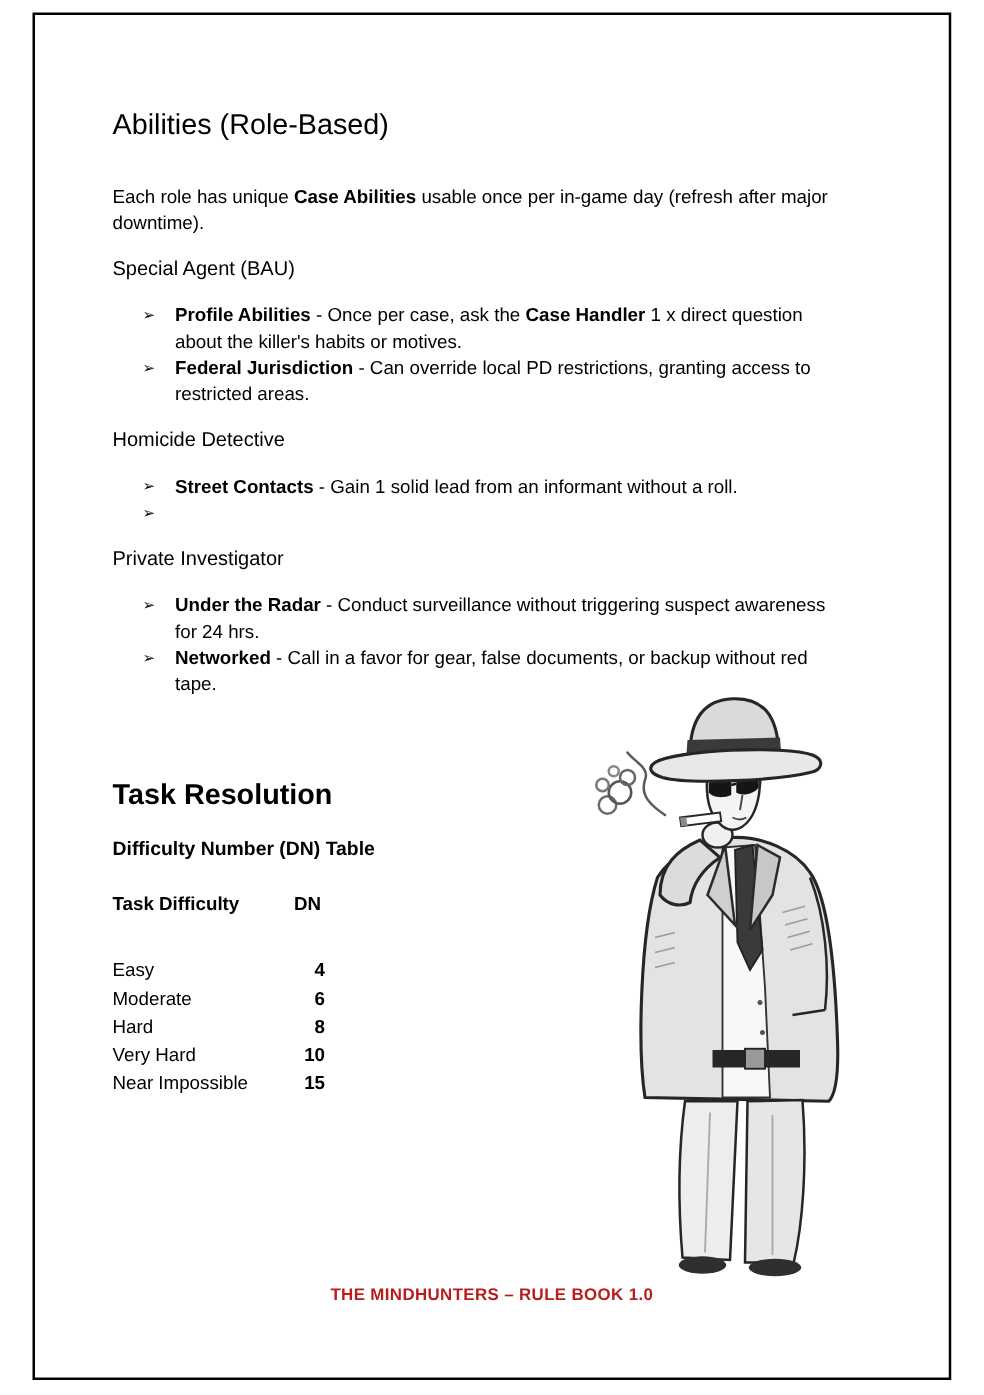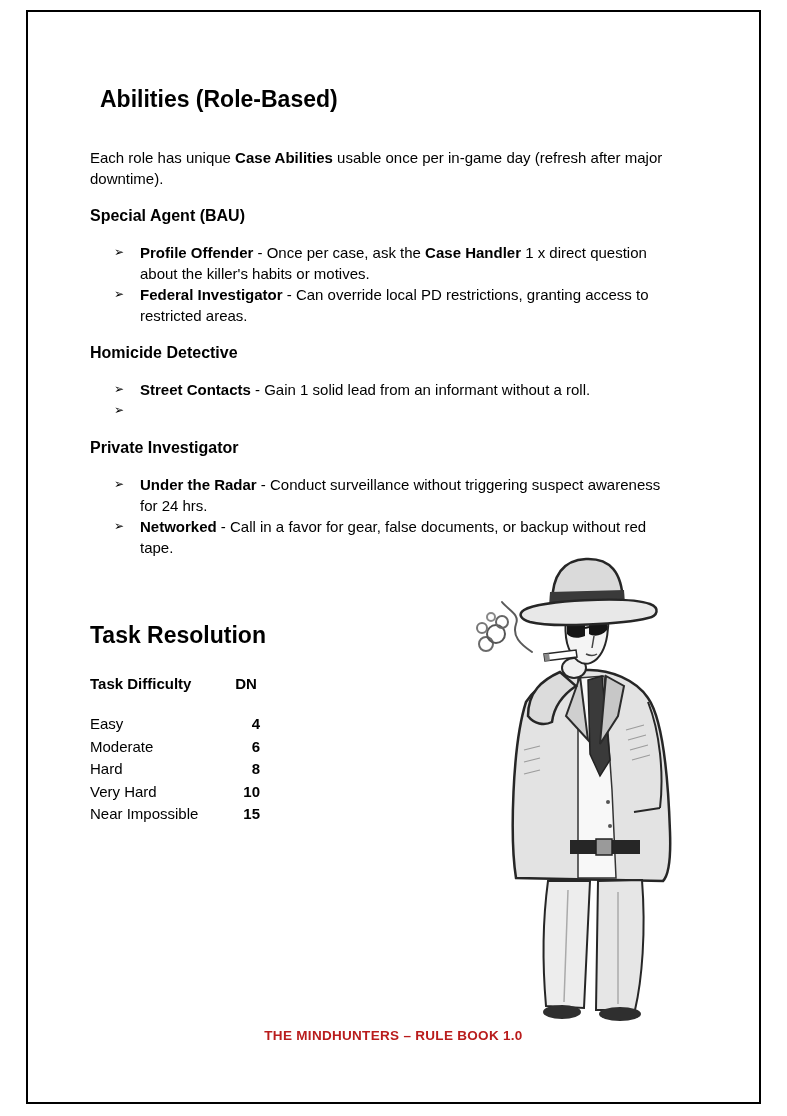--- a/index.html
+++ b/index.html
@@ -7,32 +7,32 @@
   body {
     width:787px; height:1116px; position:relative;
     font-family:"Liberation Sans", sans-serif; color:#000;
     overflow:hidden;
   }
   .page-border {
     position:absolute; left:26px; top:10px; right:26px; bottom:12px;
     border:2px solid #000; pointer-events:none;
   }
   .content { position:absolute; left:90px; top:86px; width:580px; }
-  .doc-h1 { font-size:23px; line-height:1.15; font-weight:bold;margin-left:10px; }
+  .doc-h1 { font-size:23px; line-height:1.15; font-weight:normal; }
   .intro { margin-top:35px; font-size:15px; line-height:21px; width:578px; }
-  .role-h { margin-top:17px; font-size:16px; line-height:20px; font-weight:bold; }
+  .role-h { margin-top:17px; font-size:16px; line-height:20px; font-weight:normal; }
   ul.abil { list-style:none; margin:16px 0 0 24px; padding:0; }
   li.abil-item { display:flex; }
   .marker { flex:0 0 26px; font-size:12px; line-height:21px; color:#000; }
   .li-text { font-size:15px; line-height:21px; max-width:556px; }
   .task-h { margin-top:64px; font-size:23px; line-height:1.15; font-weight:bold; }
   .subtitle { margin-top:22px; font-size:15.5px; font-weight:bold; }
   .dn-table { margin-top:24px; font-size:15px; }
   .dn-row { display:flex; line-height:22.5px; }
-  .dn-head { font-weight:bold; margin-bottom:18px; }
+  .dn-head { font-weight:bold; margin-bottom:31px; }
   .dn-col1 { width:142px; }
   .dn-col2 { width:28px; }
   .dn-head .dn-col2 { text-align:center; }
   .dn-num { font-weight:bold; text-align:right; }
   .footer {
     position:absolute; left:0; right:0; top:1028px; text-align:center;
     font-size:13.5px; font-weight:bold; color:#b91c1c; letter-spacing:0.3px;
   }
   .illustration { position:absolute; left:428px; top:540px; width:280px; height:485px; }
   b { font-weight:bold; }
@@ -45,25 +45,25 @@
 <div class="content">
 
   <h1 class="doc-h1">Abilities (Role-Based)</h1>
 
   <p class="intro"><span>Each role has unique </span><b>Case Abilities</b><span> usable once per in-game day (refresh after major downtime).</span></p>
 
   <h3 class="role-h">Special Agent (BAU)</h3>
   <ul class="abil">
     <li class="abil-item">
       <span class="marker">➢</span>
-      <span class="li-text"><b>Profile Offender</b><span> - Once per case, ask the </span><b>Case Handler</b><span> 1 x direct question about the killer's habits or motives.</span></span>
+      <span class="li-text"><b>Profile Abilities</b><span> - Once per case, ask the </span><b>Case Handler</b><span> 1 x direct question about the killer's habits or motives.</span></span>
     </li>
     <li class="abil-item">
       <span class="marker">➢</span>
-      <span class="li-text"><b>Federal Investigator</b><span> - Can override local PD restrictions, granting access to restricted areas.</span></span>
+      <span class="li-text"><b>Federal Jurisdiction</b><span> - Can override local PD restrictions, granting access to restricted areas.</span></span>
     </li>
   </ul>
 
   <h3 class="role-h">Homicide Detective</h3>
   <ul class="abil">
     <li class="abil-item">
       <span class="marker">➢</span>
       <span class="li-text"><b>Street Contacts</b><span> - Gain 1 solid lead from an informant without a roll.</span></span>
     </li>
     <li class="abil-item">
@@ -77,20 +77,21 @@
       <span class="marker">➢</span>
       <span class="li-text"><b>Under the Radar</b><span> - Conduct surveillance without triggering suspect awareness for 24 hrs.</span></span>
     </li>
     <li class="abil-item">
       <span class="marker">➢</span>
       <span class="li-text"><b>Networked</b><span> - Call in a favor for gear, false documents, or backup without red tape.</span></span>
     </li>
   </ul>
 
   <h1 class="task-h">Task Resolution</h1>
+  <div class="subtitle">Difficulty Number (DN) Table</div>
 
   <div class="dn-table">
     <div class="dn-row dn-head">
       <span class="dn-col1">Task Difficulty</span>
       <span class="dn-col2">DN</span>
     </div>
     <div class="dn-row">
       <span class="dn-col1">Easy</span>
       <span class="dn-col2 dn-num">4</span>
     </div>

